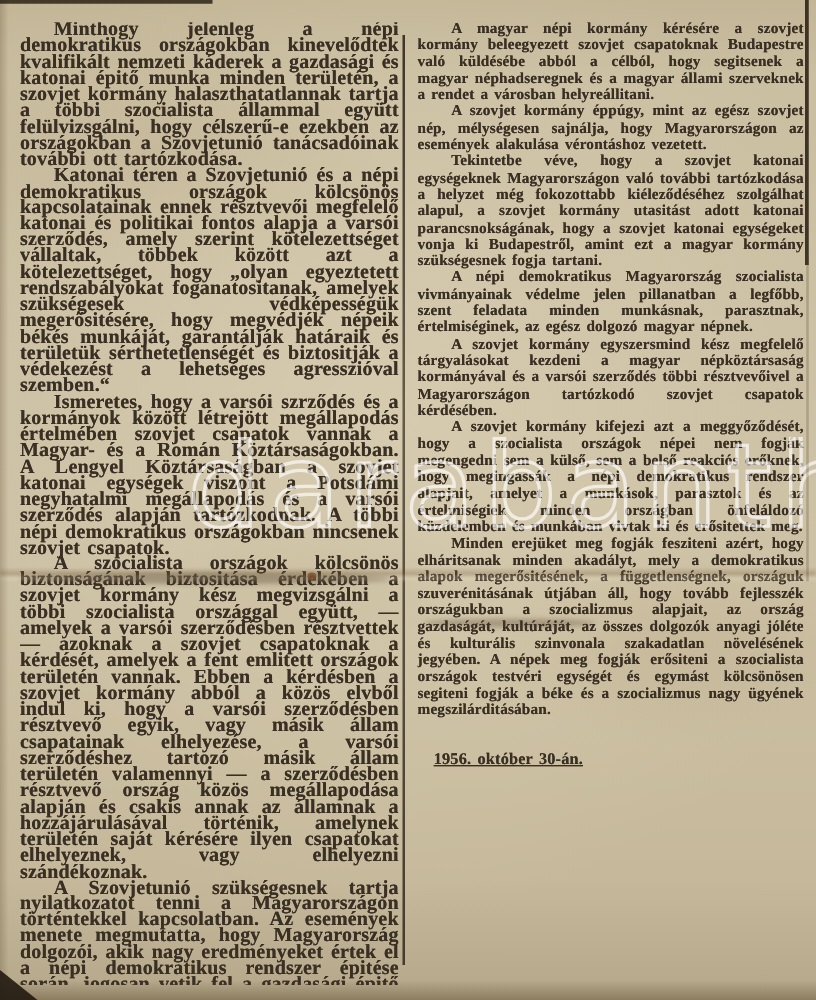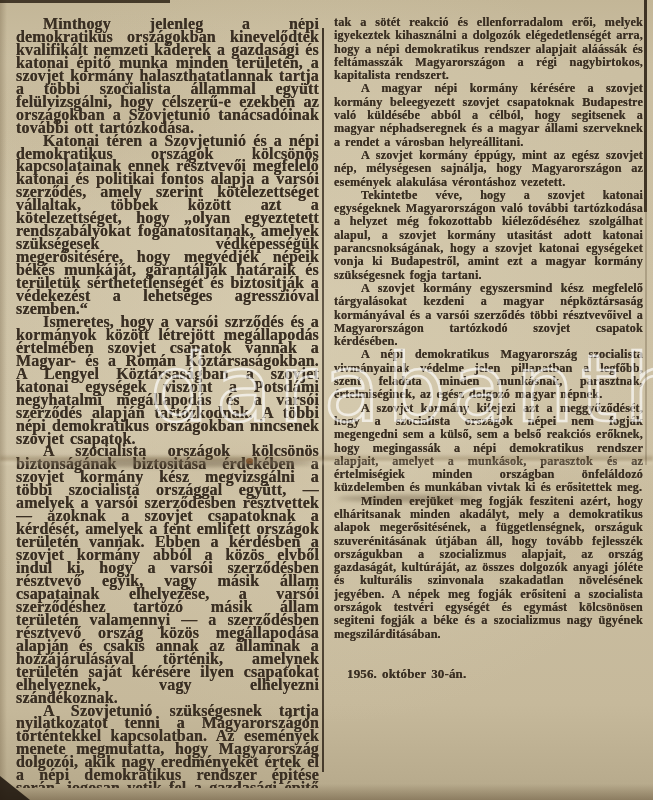--- a/index.html
+++ b/index.html
@@ -53,42 +53,41 @@
   .col{position:absolute;color:#3a2f23;font-weight:bold;
     text-shadow:0 0 .5px rgba(58,47,35,.85);overflow:hidden;}
   .col-left{left:16px;top:18px;width:303px;height:770px;
     font-size:16px;line-height:12.95px;}
   .col-right{left:334px;top:16px;width:309px;height:778px;
     font-size:12.2px;line-height:13.3px;}
   .col p{margin:0;text-align:justify;text-indent:27px;
     letter-spacing:.15px;word-spacing:1.6px;}
   .col p.no-indent{text-indent:0;}
   .date{margin-top:26px !important;text-align:left;text-indent:13px !important;
-    font-size:13px;}
+    font-size:13px;text-decoration:underline;}
 </style>
 </head>
 <body>
 
 <div class="page">
 
   <div class="col col-left">
       <p>Minthogy jelenleg a népi demokratikus országokban kinevelődtek kvalifikált nemzeti káderek a gazdasági és katonai épitő munka minden területén, a szovjet kormány halaszthatatlannak tartja a többi szocialista állammal együtt felülvizsgálni, hogy célszerű-e ezekben az országokban a Szovjetunió tanácsadóinak további ott tartózkodása.</p>
       <p>Katonai téren a Szovjetunió és a népi demokratikus országok kölcsönös kapcsolatainak ennek résztvevői megfelelő katonai és politikai fontos alapja a varsói szerződés, amely szerint kötelezettséget vállaltak, többek között azt a kötelezettséget, hogy „olyan egyeztetett rendszabályokat foganatositanak, amelyek szükségesek védképességük megerősitésére, hogy megvédjék népeik békés munkáját, garantálják határaik és területük sérthetetlenségét és biztositják a védekezést a lehetséges agresszióval szemben.“</p>
       <p>Ismeretes, hogy a varsói szrződés és a kormányok között létrejött megállapodás értelmében szovjet csapatok vannak a Magyar- és a Román Köztársaságokban. A Lengyel Köztársaságban a szovjet katonai egységek viszont a Potsdámi negyhatalmi megállapodás és a varsói szerződés alapján tartózkodnak. A többi népi demokratikus országokban nincsenek szovjet csapatok.</p>
       <p>A szocialista országok kölcsönös biztonságának biztositása érdekében a szovjet kormány kész megvizsgálni a többi szocialista országgal együtt, — amelyek a varsói szerződésben résztvettek — azoknak a szovjet csapatoknak a kérdését, amelyek a fent emlitett országok területén vannak. Ebben a kérdésben a szovjet kormány abból a közös elvből indul ki, hogy a varsói szerződésben résztvevő egyik, vagy másik állam csapatainak elhelyezése, a varsói szerződéshez tartozó másik állam területén valamennyi — a szerződésben résztvevő ország közös megállapodása alapján és csakis annak az államnak a hozzájárulásával történik, amelynek területén saját kérésére ilyen csapatokat elhelyeznek, vagy elhelyezni szándékoznak.</p>
       <p>A Szovjetunió szükségesnek tartja nyilatkozatot tenni a Magyarországon történtekkel kapcsolatban. Az események menete megmutatta, hogy Magyarország dolgozói, akik nagy eredményeket értek el a népi demokratikus rendszer épitése során, jogosan vetik fel a gazdasági épitő munka területén mutatkozó komoly hiányosságok kiküszöbölését, a lakosság anyagi jólétének további emelését, az államapparátusban a bürokratikus eltorzulás elleni harcot. De a dolgozók ezen igazságos és haladó szellemű mozgalmához rövid időn belül hozzákapcsolód-</p>
     </div>
   <div class="col col-right">
     <div>
-        <p class="no-indent">tak a sötét reakció és ellenforradalom erői, melyek igyekeztek kihasználni a dolgozók elégedetlenségét arra, hogy a népi demokratikus rendszer alapjait aláássák és feltámasszák Magyarországon a régi nagybirtokos, kapitalista rendszert.</p>
         <p>A magyar népi kormány kérésére a szovjet kormány beleegyezett szovjet csapatoknak Budapestre való küldésébe abból a célból, hogy segitsenek a magyar néphadseregnek és a magyar állami szerveknek a rendet a városban helyreállitani.</p>
         <p>A szovjet kormány éppúgy, mint az egész szovjet nép, mélységesen sajnálja, hogy Magyarországon az események alakulása vérontáshoz vezetett.</p>
         <p>Tekintetbe véve, hogy a szovjet katonai egységeknek Magyarországon való további tartózkodása a helyzet még fokozottabb kiéleződéséhez szolgálhat alapul, a szovjet kormány utasitást adott katonai parancsnokságának, hogy a szovjet katonai egységeket vonja ki Budapestről, amint ezt a magyar kormány szükségesnek fogja tartani.</p>
+        <p>A népi demokratikus Magyarország szocialista vivmányainak védelme jelen pillanatban a legfőbb, szent feladata minden munkásnak, parasztnak, értelmiséginek, az egész dolgozó magyar népnek.</p>
         <p>A szovjet kormány egyszersmind kész megfelelő tárgyalásokat kezdeni a magyar népköztársaság kormányával és a varsói szerződés többi résztvevőivel a Magyarországon tartózkodó szovjet csapatok kérdésében.</p>
-        <p>A népi demokratikus Magyarország szocialista vivmányainak védelme jelen pillanatban a legfőbb, szent feladata minden munkásnak, parasztnak, értelmiséginek, az egész dolgozó magyar népnek.</p>
         <p>A szovjet kormány kifejezi azt a meggyőződését, hogy a szocialista országok népei nem fogják megengedni sem a külső, sem a belső reakciós erőknek, hogy megingassák a népi demokratikus rendszer alapjait, amelyet a munkások, parasztok és az értelmiségiek minden országban önfeláldozó küzdelemben és munkában vivtak ki és erősitettek meg.</p>
         <p>Minden erejüket meg fogják fesziteni azért, hogy elháritsanak minden akadályt, mely a demokratikus alapok megerősitésének, a függetlenségnek, országuk szuverénitásának útjában áll, hogy tovább fejlesszék országukban a szocializmus alapjait, az ország gazdaságát, kultúráját, az összes dolgozók anyagi jóléte és kulturális szinvonala szakadatlan növelésének jegyében. A népek meg fogják erősiteni a szocialista országok testvéri egységét és egymást kölcsönösen segiteni fogják a béke és a szocializmus nagy ügyének megszilárditásában.</p>
       </div>
     <p class="date">1956. október 30-án.</p>
   </div>
 
   <div class="divider-rule"></div>
 
   <div class="crease-h"></div>
   <div class="smudge-left"></div>

